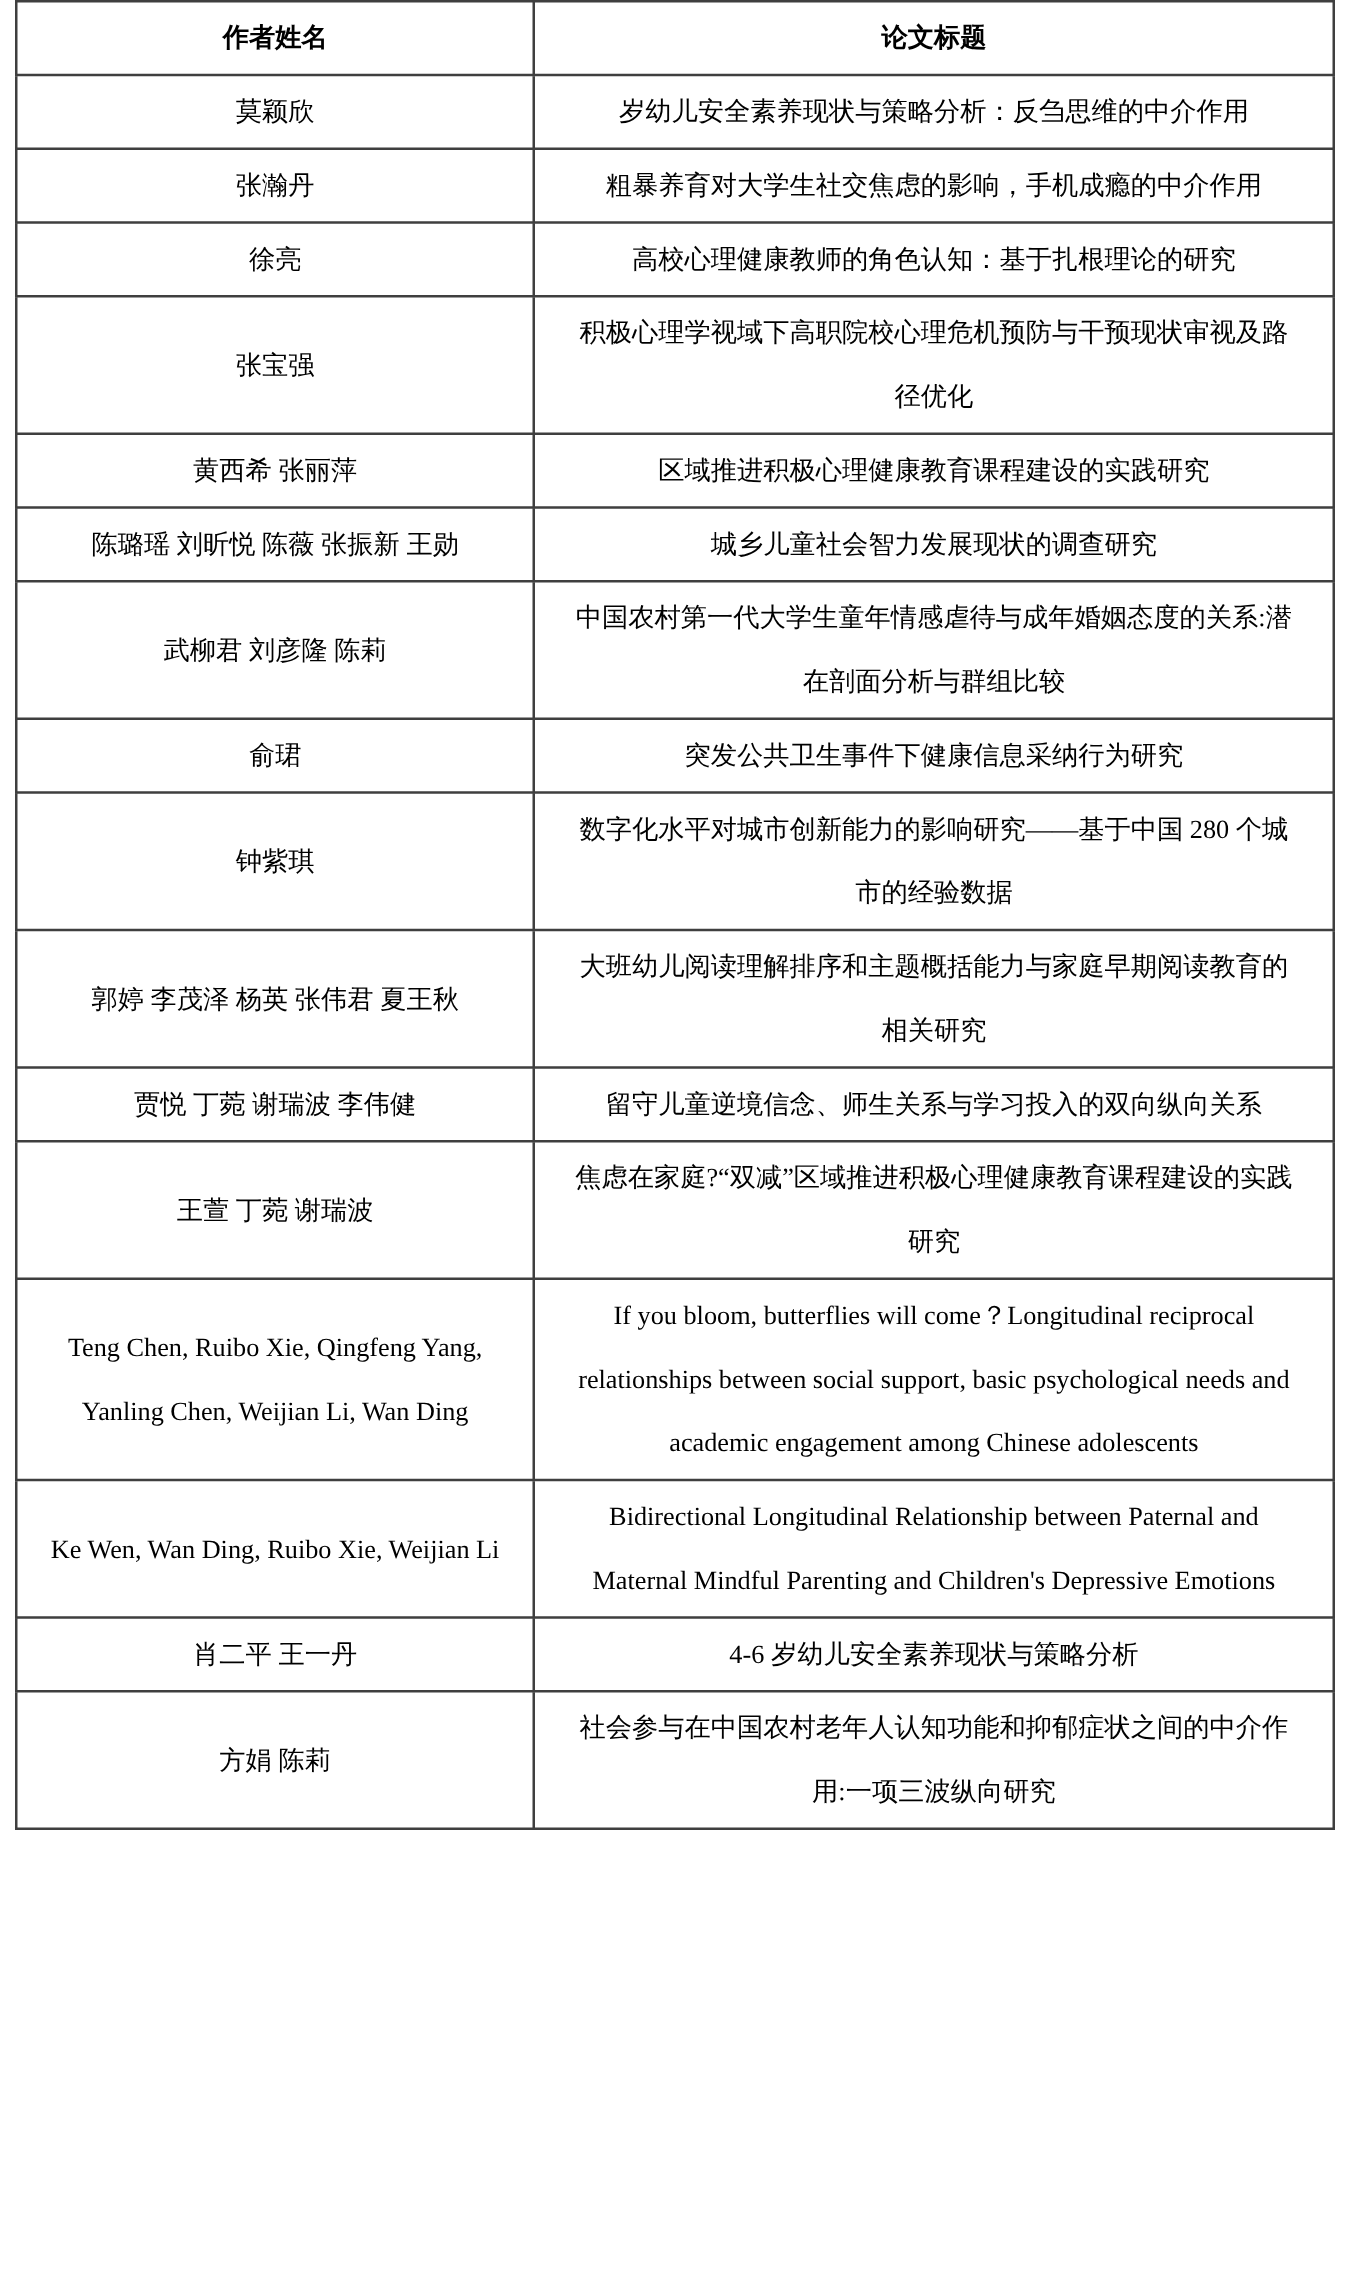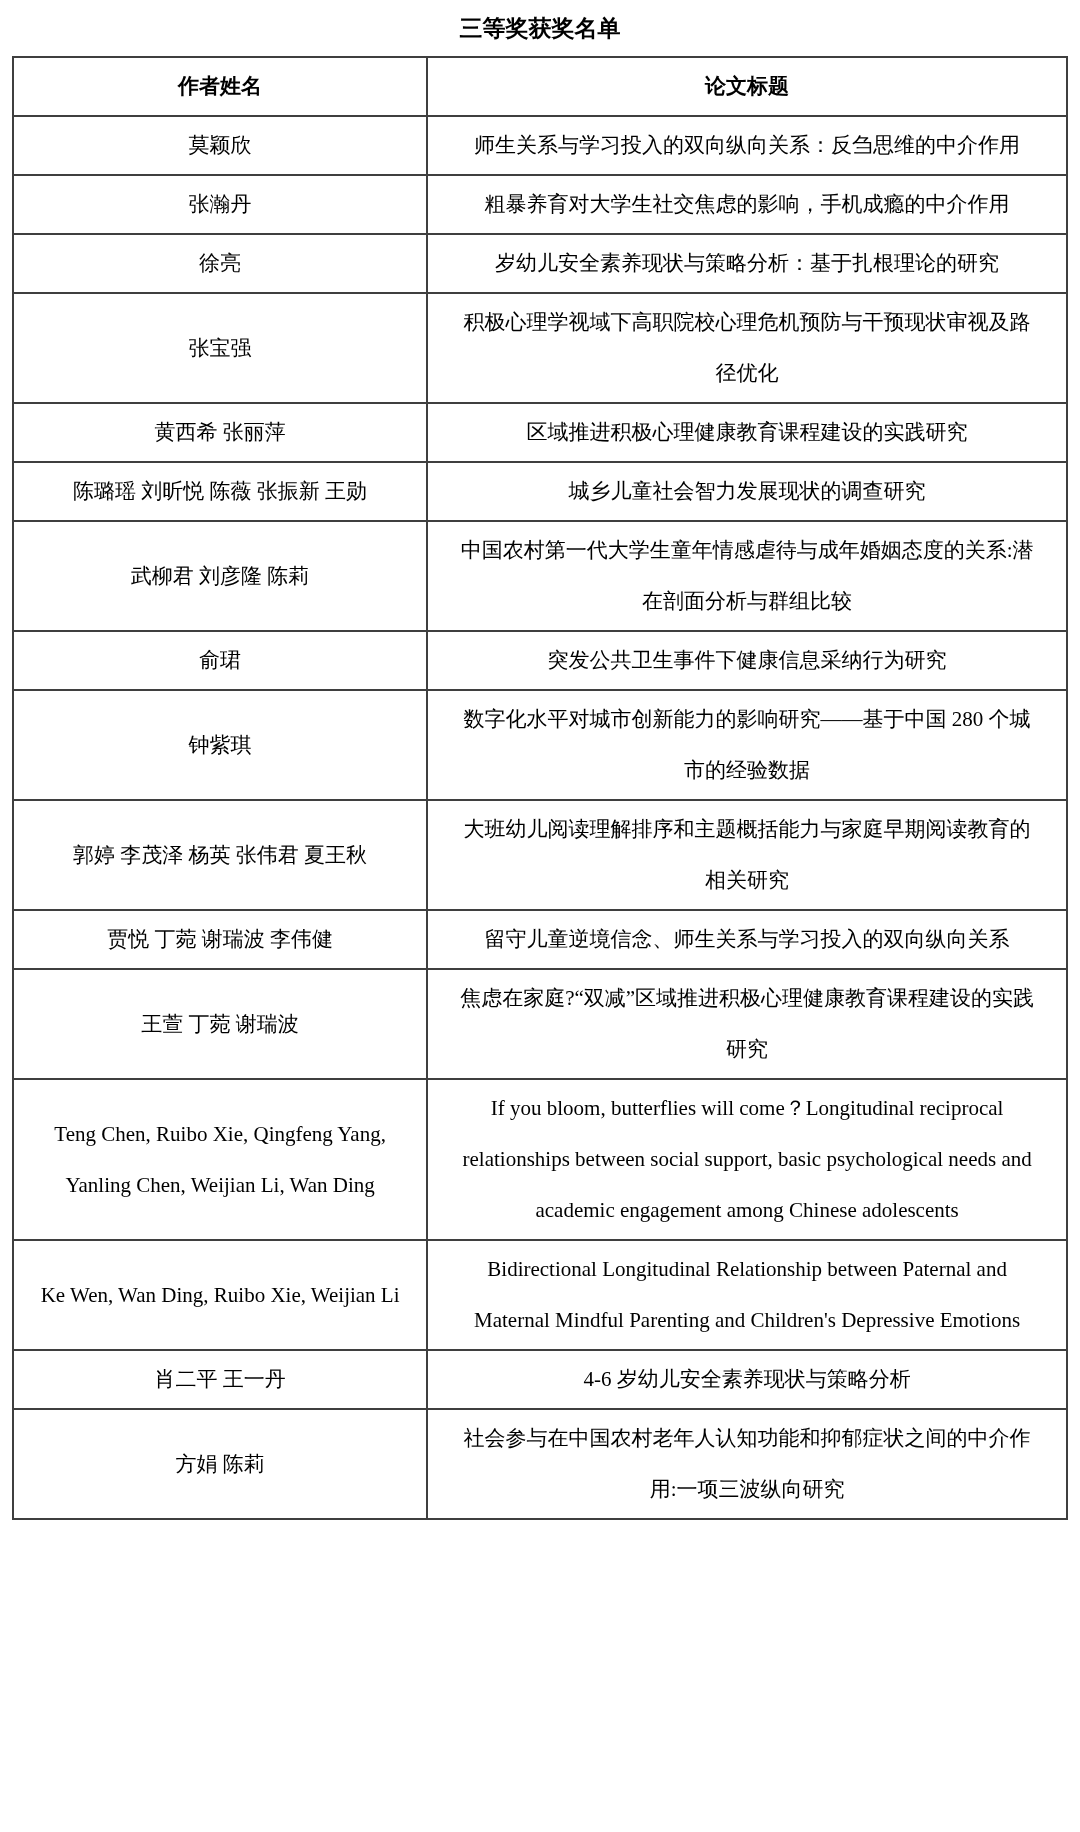--- a/index.html
+++ b/index.html
@@ -44,45 +44,44 @@
   }
   .award-table td {
     font-weight: normal;
   }
 </style>
 </head>
 <body>
 
 <div class="page">
 
-  <div class="page-title">三等奖获奖名单</div>
 
   <table class="award-table">
     <colgroup>
       <col class="col-authors">
       <col class="col-title">
     </colgroup>
     <thead>
       <tr>
         <th>作者姓名</th>
         <th>论文标题</th>
       </tr>
     </thead>
     <tbody>
         <tr>
           <td>莫颖欣</td>
-          <td>师生关系与学习投入的双向纵向关系：反刍思维的中介作用</td>
+          <td>岁幼儿安全素养现状与策略分析：反刍思维的中介作用</td>
         </tr>
         <tr>
           <td>张瀚丹</td>
           <td>粗暴养育对大学生社交焦虑的影响，手机成瘾的中介作用</td>
         </tr>
         <tr>
           <td>徐亮</td>
-          <td>岁幼儿安全素养现状与策略分析：基于扎根理论的研究</td>
+          <td>高校心理健康教师的角色认知：基于扎根理论的研究</td>
         </tr>
         <tr>
           <td>张宝强</td>
           <td>积极心理学视域下高职院校心理危机预防与干预现状审视及路径优化</td>
         </tr>
         <tr>
           <td>黄西希 张丽萍</td>
           <td>区域推进积极心理健康教育课程建设的实践研究</td>
         </tr>
         <tr>

